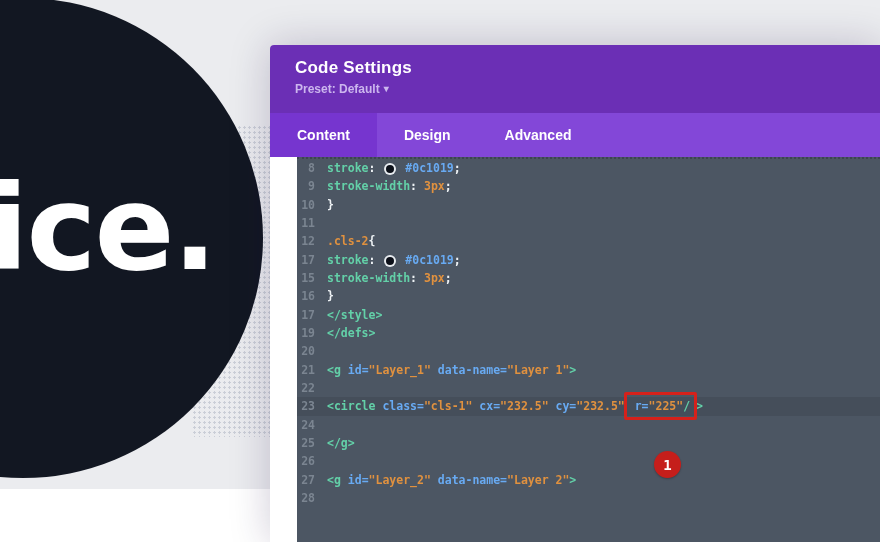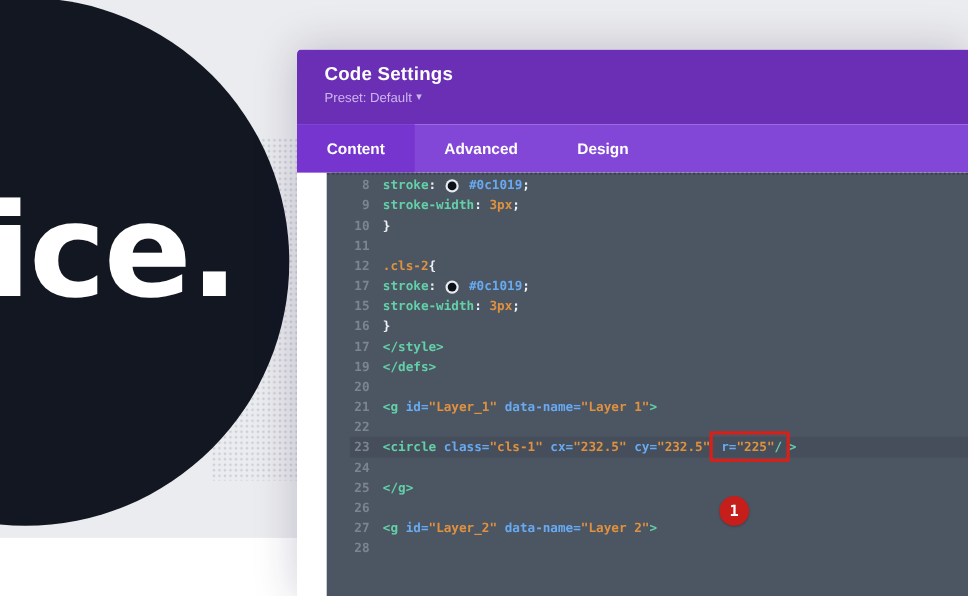--- a/index.html
+++ b/index.html
@@ -18,33 +18,33 @@
   .logo-text { position:absolute; left:-12px; top:169px; z-index:3; color:#ffffff;
                font-family:"DejaVu Sans", sans-serif; font-weight:bold;
                font-size:118px; line-height:1; letter-spacing:-2px; }
 
   .modal { position:absolute; left:270px; top:45px; width:610px; height:497px; z-index:4;
            border-top-left-radius:4px; overflow:hidden; background:#ffffff;
            box-shadow:0 0 40px rgba(30,15,70,.22); display:flex; flex-direction:column; }
 
   .modal-header { height:68px; background:#6b2fb5; padding:13px 0 0 25px; flex:0 0 auto; }
   .modal-title { color:#ffffff; font-size:17px; font-weight:bold; letter-spacing:.2px; }
-  .preset-row { margin-top:4px; color:#ccb6ee; font-size:12px; cursor:pointer; display:inline-flex; align-items:center; gap:4px; }
+  .preset-row { margin-top:4px; color:#ccb6ee; font-size:12px; cursor:pointer; display:inline-flex; align-items:center; gap:4px;font-weight:bold; }
   .preset-caret { font-size:10px; line-height:1; }
 
   .tabs { height:44px; background:#8347d8; display:flex; flex:0 0 auto; }
   .tab { padding:0 27px; line-height:44px; color:#ffffff; font-size:14px; font-weight:bold; cursor:pointer; }
   .tab.active { background:#7635cf; }
 
   .modal-body { position:relative; flex:1 1 auto; background:#ffffff; }
 
   .editor { position:absolute; left:27px; top:0; right:0; bottom:0; background:#4c5663;
             border-top:2px dotted #3d4450; font-family:"DejaVu Sans Mono", monospace;
             font-size:11.5px; font-weight:bold; cursor:text; }
-  .line { height:18.33px; line-height:18.33px; white-space:pre;margin-left:21px; }
+  .line { height:18.33px; line-height:18.33px; white-space:pre; }
   .line.sel { background:#454e5a; }
   .ln { display:inline-block; width:30px; padding-right:12px; text-align:right;
         color:#7b8591; }
   .codetxt { white-space:pre; }
   .tk-t { color:#63d0a8; }
   .tk-b { color:#68aaf2; }
   .tk-o { color:#e0913f; }
   .tk-w { color:#eef2f5; }
   .swatch { display:inline-block; width:8px; height:8px; border-radius:50%; vertical-align:-1px; margin:0 2px; }
   .swatch.sd { background:#0c1019; box-shadow:0 0 0 2px #e8ecf0; margin:0 4px 0 4px; }
@@ -71,22 +71,22 @@
     <div class="modal-header">
       <div class="modal-title">Code Settings</div>
       <div class="preset-row">
         <span>Preset: Default</span>
         <span class="preset-caret">▾</span>
       </div>
     </div>
 
     <div class="tabs">
       <div class="tab active">Content</div>
+      <div class="tab">Design</div>
       <div class="tab">Advanced</div>
-      <div class="tab">Design</div>
     </div>
 
     <div class="modal-body">
       <div class="editor" id="editor">
         <div class="badge">1</div>
       <div class="line"><span class="ln">8</span><span class="codetxt"><span class="tk-t">stroke</span><span class="tk-w">: </span><span class="swatch sd"></span><span class="tk-b"> #0c1019</span><span class="tk-w">;</span></span></div>
           <div class="line"><span class="ln">9</span><span class="codetxt"><span class="tk-t">stroke-width</span><span class="tk-w">: </span><span class="tk-o">3px</span><span class="tk-w">;</span></span></div>
           <div class="line"><span class="ln">10</span><span class="codetxt"><span class="tk-w">}</span></span></div>
           <div class="line"><span class="ln">11</span><span class="codetxt"></span></div>
           <div class="line"><span class="ln">12</span><span class="codetxt"><span class="tk-o">.cls-2</span><span class="tk-w">{</span></span></div>

